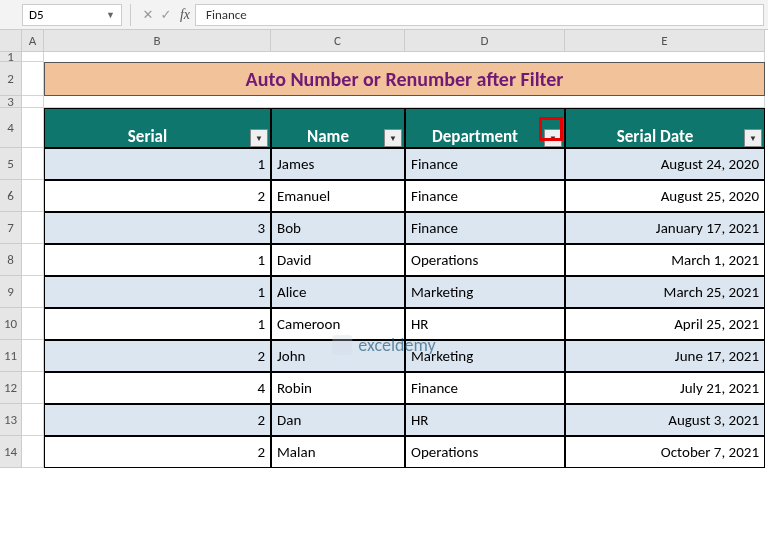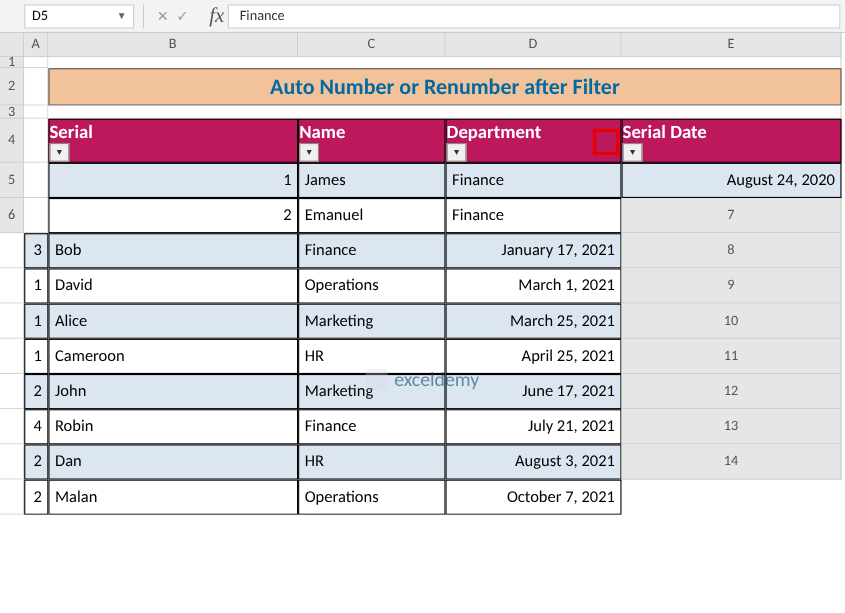--- a/index.html
+++ b/index.html
@@ -4,40 +4,40 @@
 <style>
 * { box-sizing: border-box; margin: 0; padding: 0; }
 body { font-family: Calibri, Arial, sans-serif; font-size: 14px; background: #fff; overflow: hidden; }
 
 .formula-bar { display: flex; align-items: center; height: 30px; border-bottom: 1px solid #ccc; background: #f3f3f3; }
 .name-box { width: 100px; height: 22px; background: #fff; border: 1px solid #ccc; display: flex; align-items: center; padding: 0 6px; margin-left: 22px; position: relative; }
 .name-box-val { flex: 1; font-size: 13px; }
 .name-box-arrow { font-size: 9px; color: #666; }
 .fb-sep { width: 1px; height: 22px; background: #ccc; margin: 0 8px; }
 .fb-icon { width: 18px; text-align: center; color: #999; font-size: 13px; }
-.fb-fx { font-style: italic; font-family: 'Times New Roman', serif; color: #555; font-size: 19px; width: 20px; text-align: center; margin-left: 12px; }
+.fb-fx { font-style: italic; font-family: 'Times New Roman', serif; color: #555; font-size: 14px; width: 20px; text-align: center; }
 .fb-input { flex: 1; padding: 0 10px; font-size: 13px; color: #333; background: #fff; height: 22px; display: flex; align-items: center; border: 1px solid #ccc; margin-right: 4px; }
 
 .grid { display: grid; grid-template-columns: 22px 22px 227px 134px 160px 200px; }
 .col-h, .row-h, .corner { background: #e6e6e6; border-right: 1px solid #ccc; border-bottom: 1px solid #ccc; display: flex; align-items: center; justify-content: center; font-size: 13px; color: #555; }
 .col-h { height: 22px; }
 .row-h { justify-content: center; }
 .corner { height: 22px; }
 .cell { border-right: 1px solid #d4d4d4; border-bottom: 1px solid #d4d4d4; display: flex; align-items: center; padding: 0 4px; background: #fff; font-size: 15px; }
 
 .r1 { height: 10px; }
 .r2 { height: 34px; }
 .r3 { height: 12px; }
 .r4 { height: 40px; }
 .rdata { height: 32px; }
 
-.title-bar { background: #f2c29b; display: flex; align-items: center; justify-content: center; font-weight: bold; font-size: 20px; color: #0369a1; border: 1px solid #555; }
+.title-bar { background: #f2c29b; display: flex; align-items: center; justify-content: center; font-weight: bold; font-size: 20px; color: #701a75; border: 1px solid #555; }
 .sheet-area { background: #fff; }
 
-.tbl-header { background: #be185d; color: #fff; font-weight: bold; font-size: 17px; display: flex; align-items: flex-start; justify-content: center; border: 1px solid #000; position: relative; flex-direction: column; }
+.tbl-header { background: #0f766e; color: #fff; font-weight: bold; font-size: 17px; display: flex; align-items: flex-end; justify-content: center; border: 1px solid #000; position: relative; }
 .tbl-header .hlabel { flex: 1; text-align: center; }
 .filter-btn { width: 18px; height: 18px; background: #f0f0f0; border: 1px solid #888; display: flex; align-items: center; justify-content: center; font-size: 8px; color: #333; margin-right: 2px; cursor: pointer; }
 .highlight-box { position: absolute; right: 1px; top: 8px; width: 24px; height: 24px; border: 3px solid #e80000; pointer-events: none; }
 
 .tbl-cell { border: 1px solid #000; padding: 0 5px; display: flex; align-items: center; font-size: 15px; }
 .num { justify-content: flex-end; }
 .txt { justify-content: flex-start; text-align: right; }
 .date { justify-content: flex-end; }
 .band-even { background: #dce6f1; }
 .band-odd { background: #fff; }
@@ -101,20 +101,21 @@
     <div class="cell rdata"></div>
     <div class="tbl-cell rdata num band-even">1</div>
     <div class="tbl-cell rdata txt band-even">James</div>
     <div class="tbl-cell rdata txt band-even">Finance</div>
     <div class="tbl-cell rdata date band-even">August 24, 2020</div>
     <div class="row-h rdata">6</div>
     <div class="cell rdata"></div>
     <div class="tbl-cell rdata num band-odd">2</div>
     <div class="tbl-cell rdata txt band-odd">Emanuel</div>
     <div class="tbl-cell rdata txt band-odd">Finance</div>
+    <div class="tbl-cell rdata date band-odd">August 25, 2020</div>
     <div class="row-h rdata">7</div>
     <div class="cell rdata"></div>
     <div class="tbl-cell rdata num band-even">3</div>
     <div class="tbl-cell rdata txt band-even">Bob</div>
     <div class="tbl-cell rdata txt band-even">Finance</div>
     <div class="tbl-cell rdata date band-even">January 17, 2021</div>
     <div class="row-h rdata">8</div>
     <div class="cell rdata"></div>
     <div class="tbl-cell rdata num band-odd">1</div>
     <div class="tbl-cell rdata txt band-odd">David</div>

